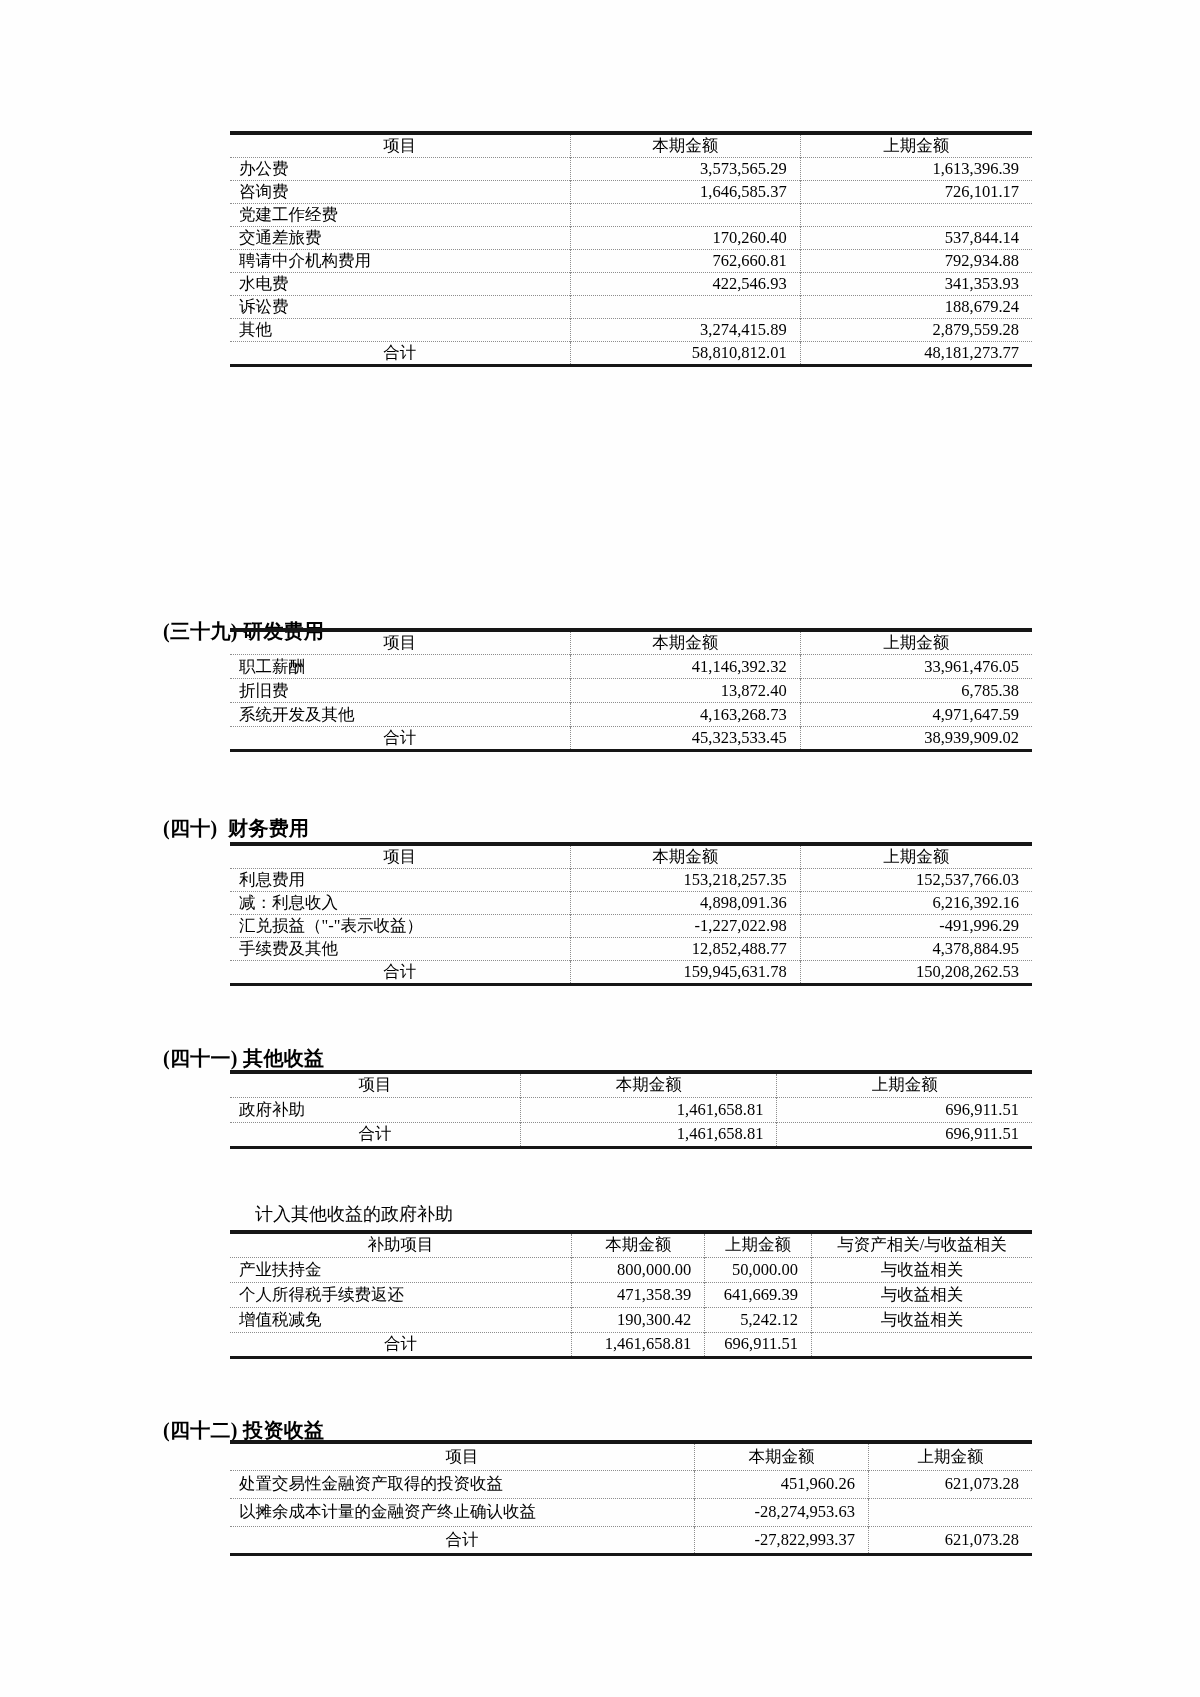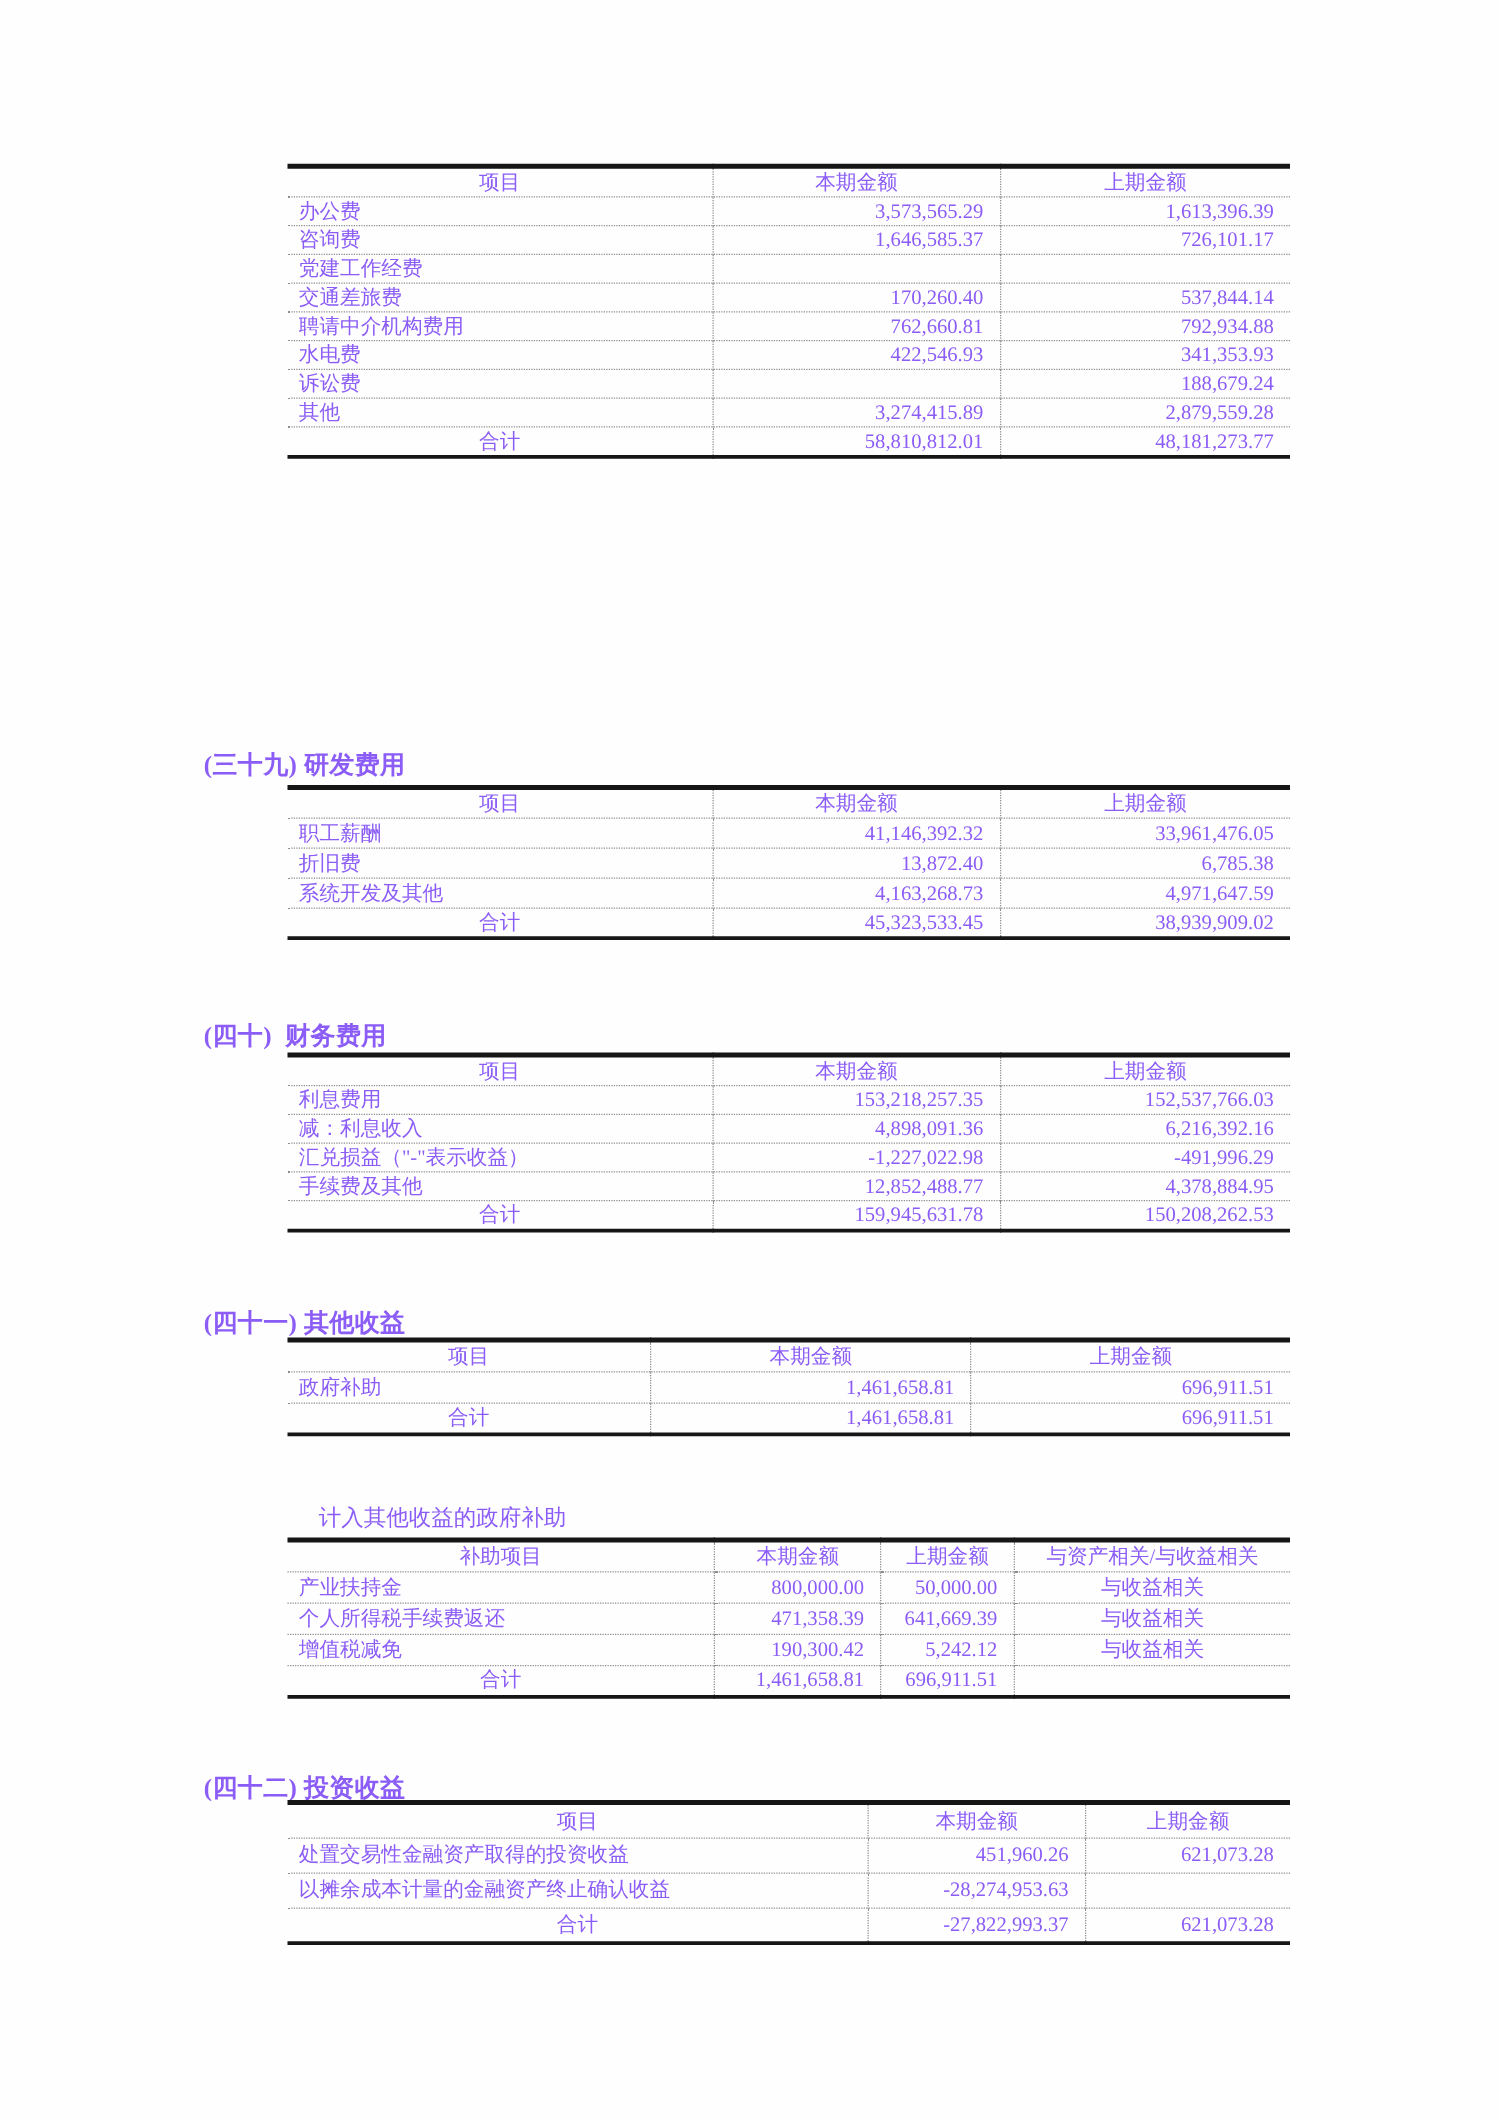--- a/index.html
+++ b/index.html
@@ -1,20 +1,20 @@
 <!DOCTYPE html>
 <html><head>
 <meta charset="utf-8">
 <style>
   * { margin:0; padding:0; box-sizing:border-box; }
   html,body { width:1200px; }
   body { background:#ffffff; }
   .page {
     position:relative; width:1200px; height:1697px; overflow:hidden;
-    background:#fefefe; color:#8b5cf6;
+    background:#fefefe; color:#000000;
     font-family:"Liberation Serif","DejaVu Serif",serif;
   }
   .heading {
     position:absolute; left:163px; font-weight:bold; font-size:20px;
     white-space:pre; letter-spacing:0.3px;
   }
   .subtitle {
     position:absolute; left:255px; font-size:18px; white-space:pre;
   }
   table {
@@ -31,21 +31,21 @@
   th:last-child, td:last-child { border-right:none; }
   tr { border-bottom:1px dotted #8d8d8d; }
   tbody tr:last-child { border-bottom:none; }
   th { text-align:center; }
   .cell-item  { text-align:left;  padding-left:9px; }
   .cell-total { text-align:center; }
   .cell-num   { text-align:right; padding-right:13px; }
   .cell-cat   { text-align:center; }
 
   .tbl-1 { top:131px; }  .tbl-1 th, .tbl-1 td { height:23px; }
-  .h-39  { top:598px; }
+  .h-39  { top:618px; }
   .tbl-2 { top:628px; }  .tbl-2 th, .tbl-2 td { height:24px; }
   .h-40  { top:815px; }
   .tbl-3 { top:842px; }  .tbl-3 th, .tbl-3 td { height:23px; }
   .h-41  { top:1045px; }
   .tbl-4 { top:1070px; } .tbl-4 th, .tbl-4 td { height:25px; }
   .sub-5 { top:1202px; }
   .tbl-5 { top:1230px; } .tbl-5 th, .tbl-5 td { height:25px; }
   .h-42  { top:1417px; }
   .tbl-6 { top:1440px; } .tbl-6 th, .tbl-6 td { height:28px; }
 </style>

